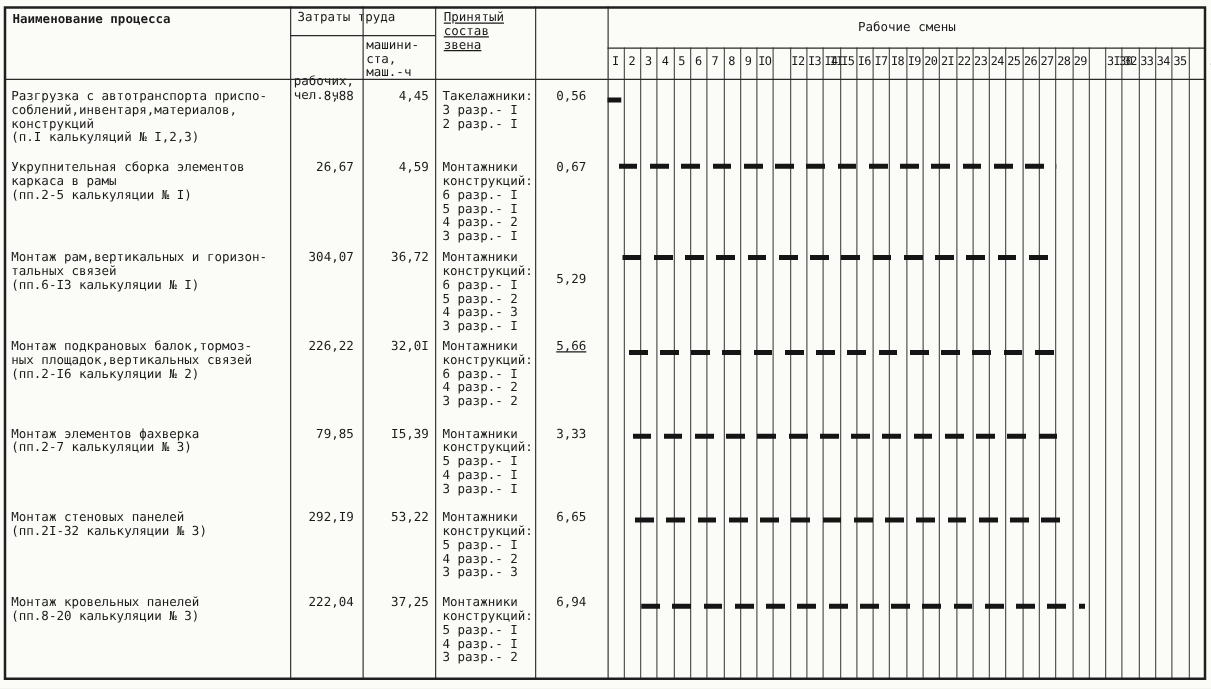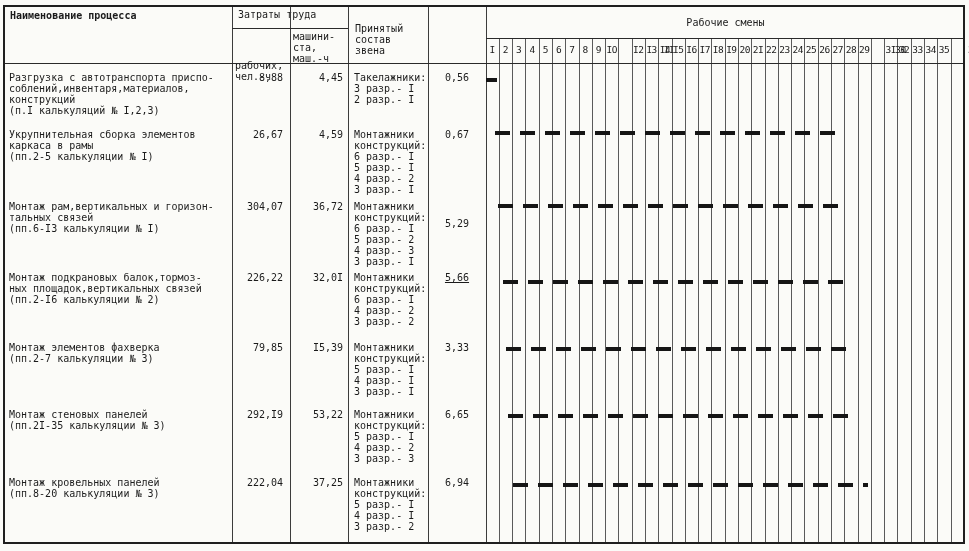--- a/index.html
+++ b/index.html
@@ -31,21 +31,21 @@
 
 <div class="sheet">
 
   <div class="txt bold" style="left:10px;top:10px;">Наименование процесса</div>
   <div class="txt" style="left:238px;top:9px;">Затраты труда</div>
   <div class="txt" style="left:235px;top:31px;margin-top:29px;">рабочих,
 чел.-ч</div>
   <div class="txt" style="left:293px;top:31px;">машини-
 ста,
 маш.-ч</div>
-  <div class="txt" style="left:355px;top:23px;">Принятый
+  <div class="txt" style="left:355px;top:9px;text-decoration:underline;">Принятый
 состав
 звена</div>
   <div class="txt center" style="left:487px;top:17px;width:477px;">Рабочие смены</div>
 
   <div id="grid-lines">
       <div class="vline" style="left:232px;top:5px;height:538px;"></div>
       <div class="vline" style="left:290px;top:5px;height:538px;"></div>
       <div class="vline" style="left:348px;top:5px;height:538px;"></div>
       <div class="vline" style="left:428px;top:5px;height:538px;"></div>
       <div class="vline" style="left:485.5px;top:5px;height:538px;"></div>
@@ -187,21 +187,21 @@
         <div class="txt right" style="left:291px;top:342px;width:52px;">I5,39</div>
         <div class="txt" style="left:354px;top:342px;width:74px;">Монтажники
 конструкций:
 5 разр.- I
 4 разр.- I
 3 разр.- I</div>
         <div class="txt center" style="left:429px;top:342px;width:56px;">3,33</div>
       </div>
       <div>
         <div class="txt" style="left:9px;top:409px;width:220px;">Монтаж стеновых панелей
-(пп.2I-35 калькуляции № 3)</div>
+(пп.2I-32 калькуляции № 3)</div>
         <div class="txt right" style="left:233px;top:409px;width:50px;">292,I9</div>
         <div class="txt right" style="left:291px;top:409px;width:52px;">53,22</div>
         <div class="txt" style="left:354px;top:409px;width:74px;">Монтажники
 конструкций:
 5 разр.- I
 4 разр.- 2
 3 разр.- 3</div>
         <div class="txt center" style="left:429px;top:409px;width:56px;">6,65</div>
       </div>
       <div>

